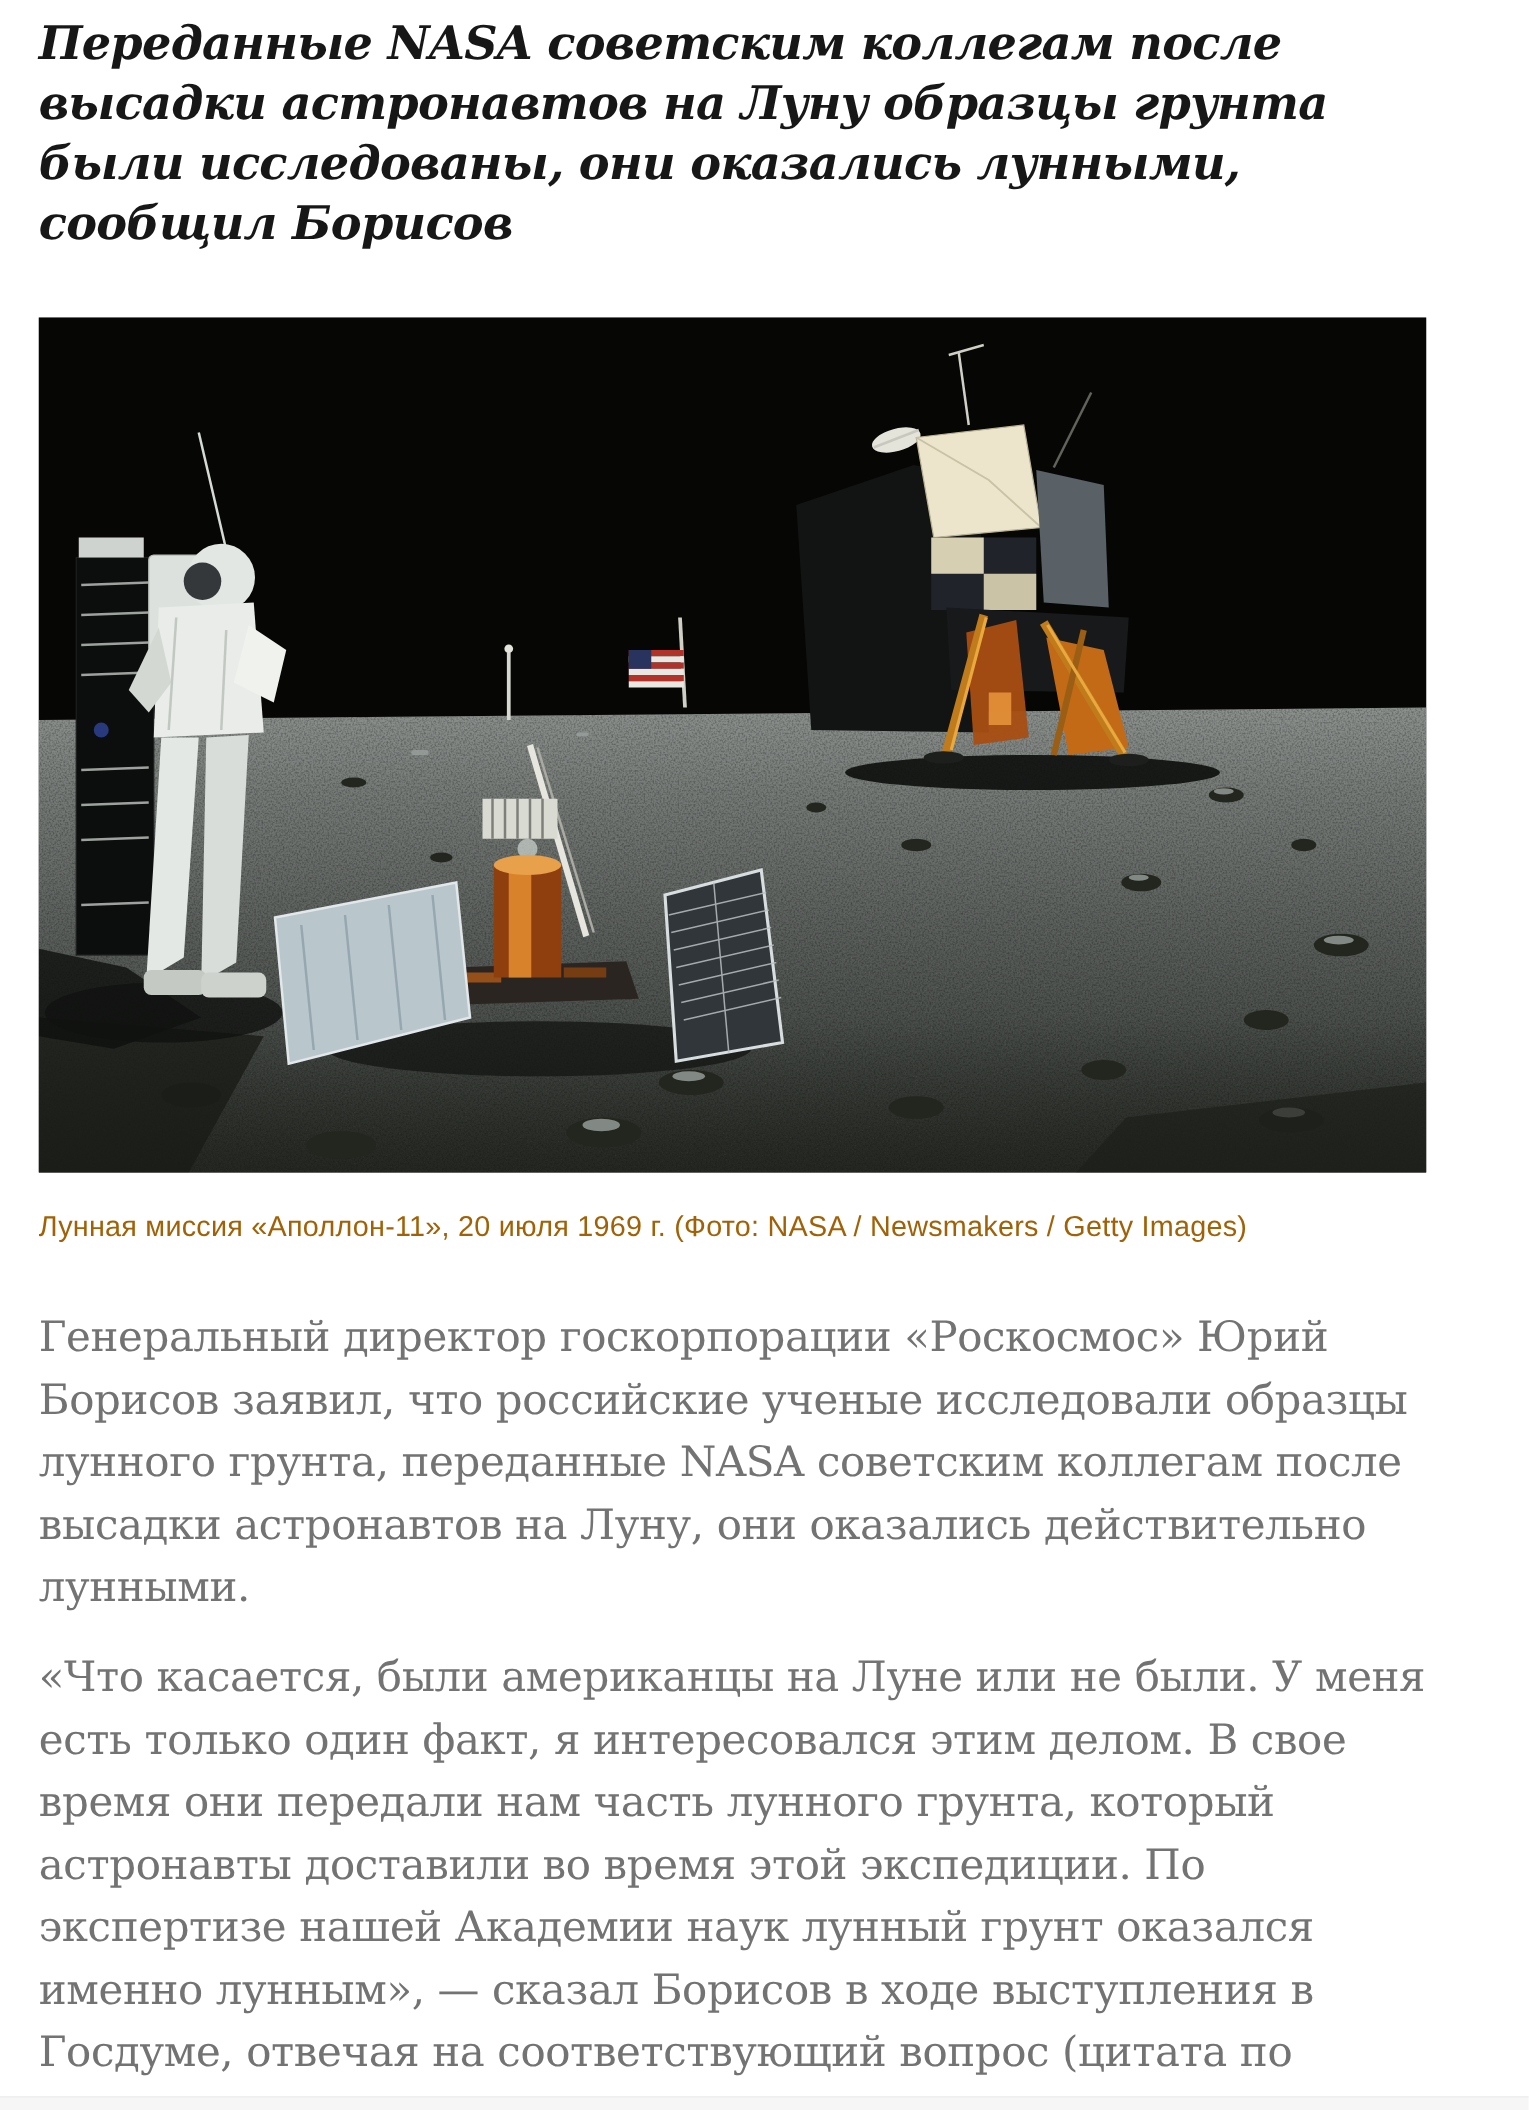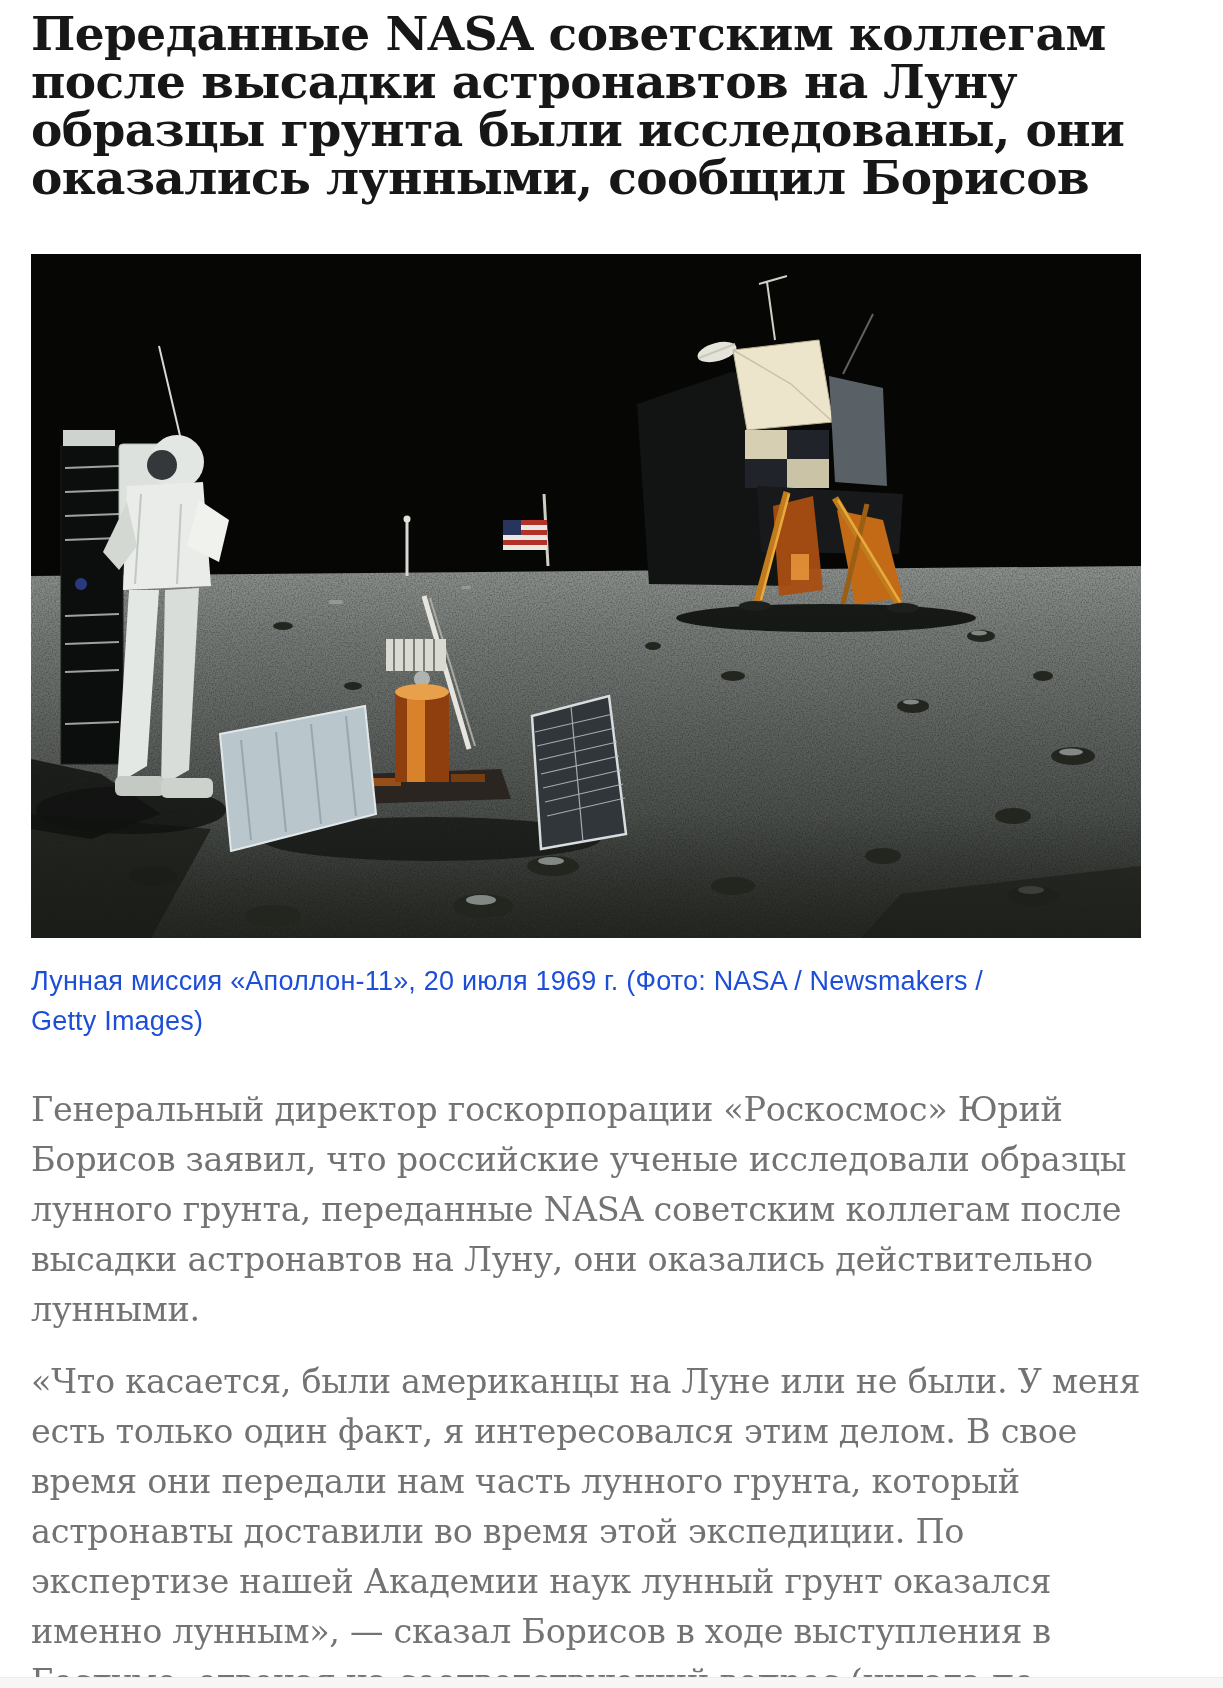--- a/index.html
+++ b/index.html
@@ -7,41 +7,42 @@
     width: 1223px; height: 1688px;
     background: #ffffff;
     font-family: "DejaVu Serif", serif;
     position: relative;
     overflow: hidden;
   }
   .container { padding: 10px 80px 0 31px; }
   h1.headline {
     margin: 0 0 52px 0;
     max-width: 1122px;
-    font-size: 47px;
+    font-size: 37px;
     line-height: 48px;
     font-weight: 700;
     color: #171717;
     letter-spacing: -0.6px;
+    font-style: italic;
   }
   figure.photo-figure { margin: 0; padding: 0; }
   .photo-wrap {
     width: 1110px; height: 684px;
     background: #060606;
     overflow: hidden;
     line-height: 0;
   }
   .photo-wrap svg { width: 100%; height: 100%; display: block; }
   figcaption.photo-caption {
     margin-top: 23px;
     max-width: 1012px;
     font-family: "Liberation Sans", sans-serif;
-    font-size: 27px;
+    font-size: 23px;
     line-height: 40px;
-    color: #1d4ed8;
+    color: #a16207;
     letter-spacing: 0.2px;
   }
   p.body-text {
     max-width: 1118px;
     font-size: 33.5px;
     line-height: 50px;
     color: #737373;
     letter-spacing: -0.3px;
     margin: 0;
   }

